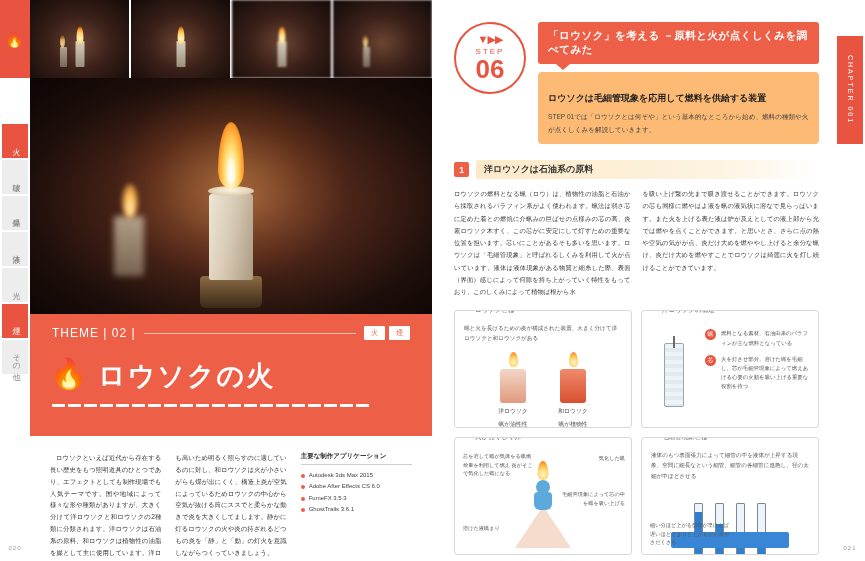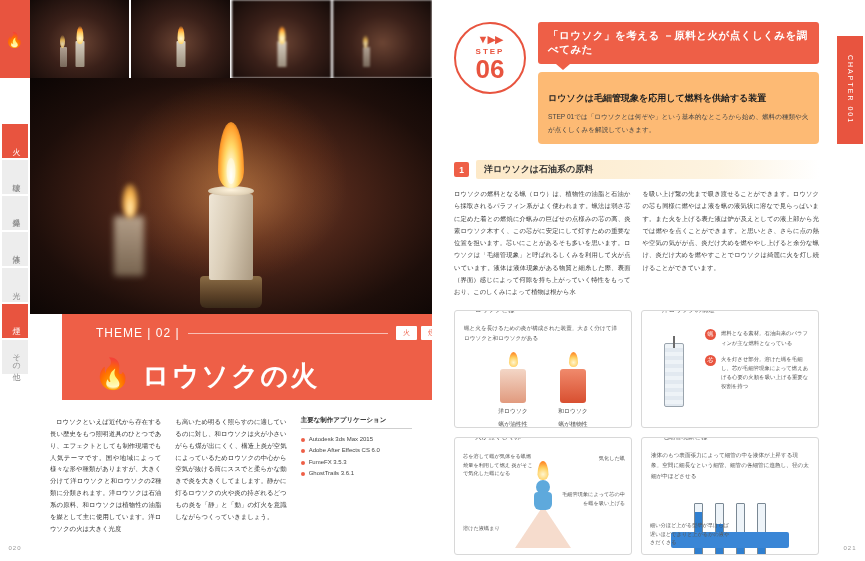--- a/index.html
+++ b/index.html
@@ -120,23 +120,22 @@
     filter: blur(3px); opacity:.75;
   }
   .hero .bg-flame {
     position:absolute; left: 92px; bottom: 96px; width: 16px; height: 34px;
     background: radial-gradient(ellipse at 50% 70%, #fff0c0 0%, #ffb94f 45%, rgba(255,140,40,0) 100%);
     border-radius:50%; filter: blur(2.5px);
   }
 
   
   .theme-block {
-    width: 402px; height: 86px; background:#ee5f47; position:relative; color:#fff;
-    padding: 12px 22px 0 34px;
-    margin-left: 32px;
+    width: 402px; height: 122px; background:#ee5f47; position:relative; color:#fff;
+    padding: 12px 22px 0 22px;
   }
   .theme-line { display:flex; align-items:center; gap: 8px; }
   .theme-label { font-size: 12px; letter-spacing: 1px; }
   .theme-rule { flex: 1; height:1px; background: rgba(255,255,255,.6); }
   .theme-tags { display:flex; gap: 4px; }
   .theme-tag {
     background:#fff; color:#ee5f47; font-size: 7px; padding: 2px 7px; border-radius:1px;
   }
   .theme-title-row { display:flex; align-items:flex-end; gap: 12px; margin-top: 14px; }
   .theme-flame {
@@ -178,21 +177,21 @@
   }
 
   
   .step-head { display:flex; gap: 12px; align-items:flex-start; }
   .step-badge {
     width: 72px; height: 72px; border: 2px solid #e8543f; border-radius: 50%;
     display:flex; flex-direction:column; align-items:center; justify-content:center;
     color:#e8543f; flex: 0 0 72px;
   }
   .step-badge .arrows { font-size: 11px; letter-spacing:-1px; line-height:1; }
-  .step-badge .step-word { font-size: 8px; letter-spacing: 2px; margin-top:2px;font-weight:bold; }
+  .step-badge .step-word { font-size: 8px; letter-spacing: 2px; margin-top:2px; }
   .step-badge .step-num { font-size: 26px; font-weight: bold; line-height: 1; }
   .step-right { flex:1; }
   .step-title-bar {
     background:#ee5f47; color:#fff; font-size: 10.5px; font-weight:bold;
     padding: 7px 10px; border-radius: 3px; position:relative; letter-spacing: .5px;
   }
   .step-title-bar:after {
     content:""; position:absolute; left: 18px; bottom: -6px;
     border-left: 7px solid transparent; border-right: 7px solid transparent;
     border-top: 6px solid #ee5f47;

